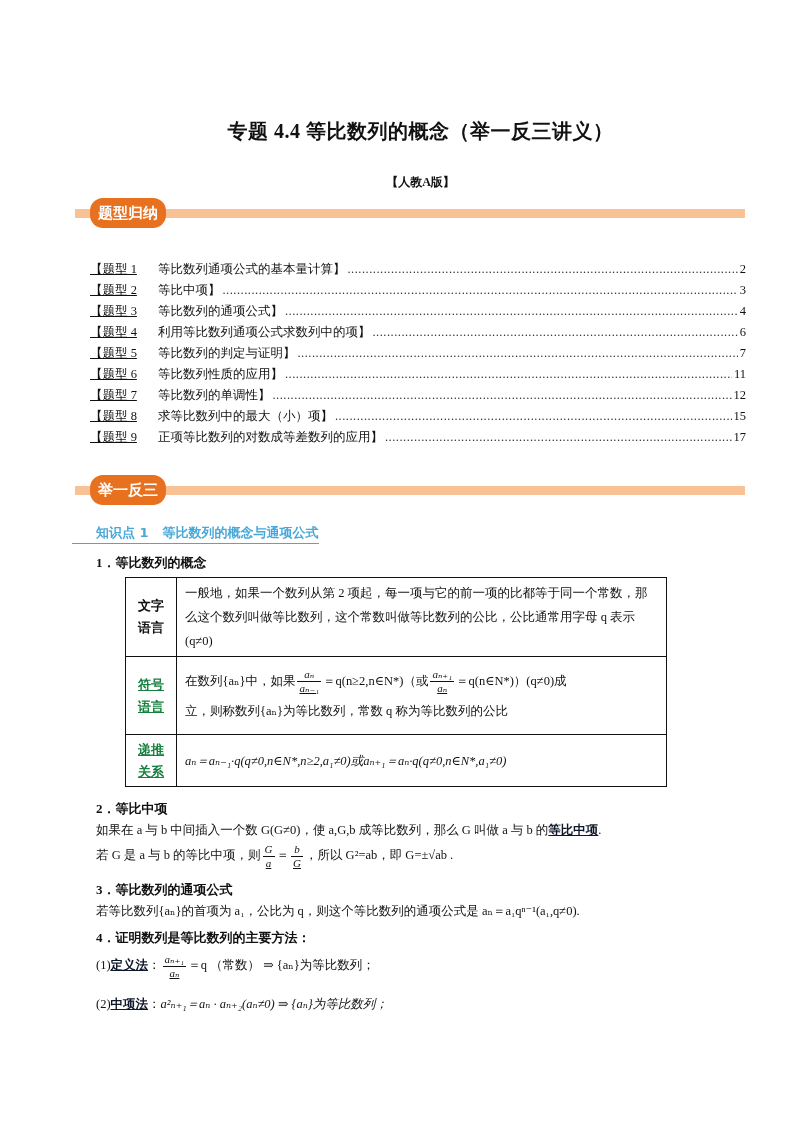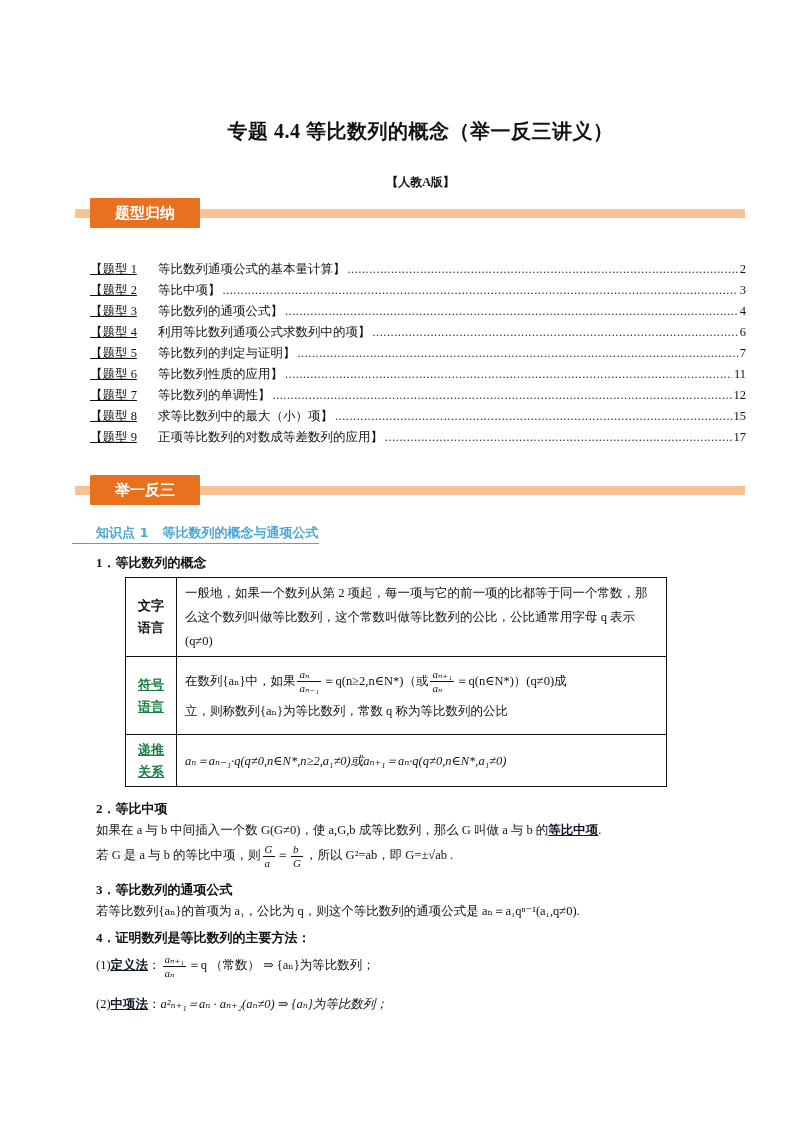--- a/index.html
+++ b/index.html
@@ -3,43 +3,43 @@
 <meta charset="utf-8">
 <style>
   html, body { margin: 0; padding: 0; background: #ffffff; }
   body { width: 793px; height: 1122px; position: relative; overflow: hidden;
          font-family: "Liberation Serif", "DejaVu Serif", serif; color: #111; }
   .abs { position: absolute; padding-left: 24px; }
   .title { left: 0; width: 793px; top: 118px; text-align: center; font-size: 20px; font-weight: bold; letter-spacing: 0.5px; }
   .subtitle { left: 0; width: 793px; top: 174px; text-align: center; font-size: 12px; font-weight: bold; }
   .banner { left: 75px; width: 646px; height: 30px; }
   .banner .bar { position: absolute; left: 0; right: 0; top: 11px; height: 9px; background: #f8c295; }
-  .banner .tag { position: absolute; left: 15px; top: 0; width: 110px; height: 30px; background: #e8711f;
-                 border-radius: 1px; color: #fff; font-family: "DejaVu Sans", sans-serif; font-weight: bold;
+  .banner .tag { position: absolute; left: 15px; top: 0; width: 76px; height: 30px; background: #e8711f;
+                 border-radius: 13px; color: #fff; font-family: "DejaVu Sans", sans-serif; font-weight: bold;
                  font-size: 15px; line-height: 30px; text-align: center; }
   .toc { left: 66px; width: 656px; top: 259px; font-size: 12.5px; }
   .toc-row { display: flex; align-items: baseline; height: 21px; line-height: 21px; white-space: nowrap; }
   .toc-row .lbl { flex: 0 0 auto; }
   .toc-row .num { flex: 0 0 auto; margin-right: 21px; text-decoration: underline; }
   .toc-row .dots { flex: 1 1 auto; overflow: hidden; margin: 0 2px; color: #333; }
   .toc-row .dots::before { content: "................................................................................................................................................................................................................................................................"; letter-spacing: 0.5px; }
   .toc-row .pg { flex: 0 0 auto; }
   .kp { left: 72px; top: 524px; font-family: "DejaVu Sans", sans-serif; font-weight: bold; font-size: 13px;
         color: #4aa8d8; border-bottom: 1.5px solid #4aa8d8; padding-bottom: 1px; }
   .kp .sp { display: inline-block; width: 14px; }
   .h { left: 72px; font-weight: bold; font-size: 13px; }
   table.def { position: absolute; left: 125px; top: 577px; width: 542px; border-collapse: collapse; font-size: 12.5px; }
   table.def td { border: 1px solid #111; vertical-align: middle; }
   table.def td.lab { width: 48px; text-align: center; font-family: "DejaVu Sans", sans-serif; font-weight: bold; font-size: 13px; line-height: 22px; }
   table.def td.lab.red { color: #15803d; }
   table.def td.lab.red span { text-decoration: underline; }
   table.def td.cnt { padding: 3px 8px; line-height: 24px; }
-  .frac { display: inline-block; vertical-align: middle; text-align: left; font-size: 11px; line-height: 13px; margin: 0 2px; }
+  .frac { display: inline-block; vertical-align: middle; text-align: center; font-size: 11px; line-height: 13px; margin: 0 2px; }
   .frac .n { display: block; border-bottom: 1px solid #111; padding: 0 2px; font-style: italic; }
-  .frac .d { display: block; padding: 0 2px; font-style: italic; }
+  .frac .d { display: block; padding: 0 2px; font-style: italic; text-decoration: underline; }
   .p { left: 72px; font-size: 12.5px; white-space: nowrap; }
   .redul { color: #0f172a; font-weight: bold; text-decoration: underline; font-family: "DejaVu Sans", sans-serif; }
 </style>
 </head>
 <body>
 
 <div class="abs title">专题 4.4  等比数列的概念（举一反三讲义）</div>
 <div class="abs subtitle">【人教A版】</div>
 
 <div class="abs banner" style="top:198px;">

